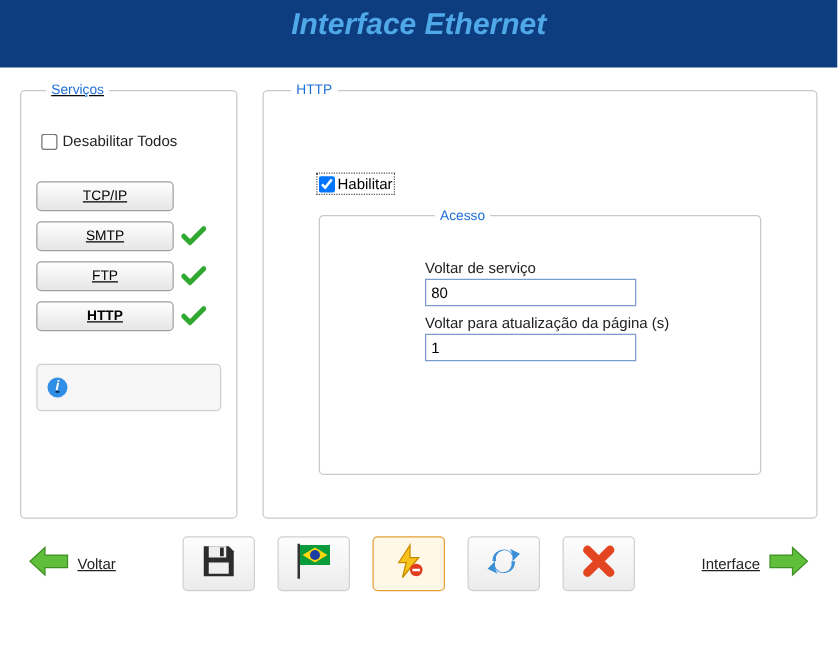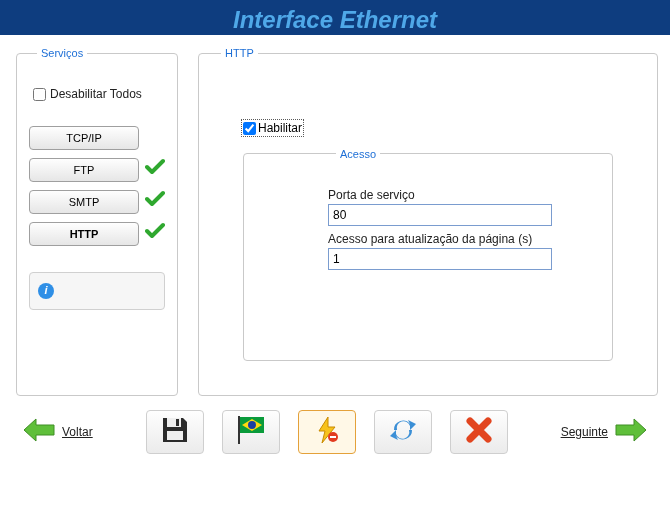--- a/index.html
+++ b/index.html
@@ -12,21 +12,21 @@
     height: 524px;
     overflow: hidden;
   }
   .header {
     background: #0e3d7f;
     color: #4fa8e8;
     font-weight: bold;
     font-style: italic;
     font-size: 24px;
     text-align: center;
-    padding: 6px 0 1px 0;
+    padding: 6px 0 20px 0;
   }
   .content {
     display: flex;
     padding: 12px 16px 8px 16px;
     gap: 20px;
   }
   fieldset {
     border: 1px solid #c9c9c9;
     border-radius: 4px;
     position: relative;
@@ -35,36 +35,37 @@
   }
   fieldset > legend {
     color: #1e6fd6;
     font-size: 11px;
     padding: 0 4px;
     margin-left: 8px;
   }
   .fs-servicos {
     width: 174px;
     padding: 28px 12px 14px 12px;
+    text-decoration: underline;
   }
   .fs-http {
     flex: 1;
     padding: 14px;
   }
   .disable-row {
     margin: 0 0 22px 4px;
   }
   .disable-row label {
     display: inline-flex;
     align-items: center;
     gap: 4px;
     color: #222;
   }
   .svc-list { display: flex; flex-direction: column; gap: 8px; }
-  .svc-row { display: flex; align-items: flex-start; gap: 6px; }
+  .svc-row { display: flex; align-items: center; gap: 6px; }
   .svc-btn {
     flex: 0 0 110px;
     width: 110px;
     height: 24px;
     background: linear-gradient(#fefefe, #e6e6e6);
     border: 1px solid #9f9f9f;
     border-radius: 4px;
     font-size: 11px;
     cursor: pointer;
     padding: 0;
@@ -116,21 +117,21 @@
     padding: 22px 60px 90px 84px;
   }
   .field-label {
     display: block;
     color: #222;
     margin-top: 6px;
     margin-bottom: 2px;
     font-size: 12px;
   }
   .field-input {
-    width: 224px;
+    width: 169px;
     height: 22px;
     border: 1px solid #7a9ccf;
     padding: 2px 4px;
     font-size: 12px;
   }
   .footer {
     display: flex;
     align-items: center;
     justify-content: space-between;
     padding: 6px 18px 10px 18px;
@@ -185,38 +186,38 @@
     <div class="disable-row">
       <label>
         <input type="checkbox" style="">
         <span>Desabilitar Todos</span>
       </label>
     </div>
 
     <div class="svc-list">
       <div class="svc-row">
         <button class="svc-btn">TCP/IP</button>
+      </div>
+      <div class="svc-row">
+        <button class="svc-btn">SMTP</button>
+        <span class="check-icon">
+          <svg width="20" height="18" viewBox="0 0 20 18">
+              <path d="M2 9 L7 14 L18 3" stroke="#2fa82f" stroke-width="4" fill="none" stroke-linecap="round" stroke-linejoin="round"></path>
+            </svg>
+        </span>
       </div>
       <div class="svc-row">
         <button class="svc-btn">FTP</button>
         <span class="check-icon">
           <svg width="20" height="18" viewBox="0 0 20 18">
               <path d="M2 9 L7 14 L18 3" stroke="#2fa82f" stroke-width="4" fill="none" stroke-linecap="round" stroke-linejoin="round"></path>
             </svg>
         </span>
       </div>
       <div class="svc-row">
-        <button class="svc-btn">SMTP</button>
-        <span class="check-icon">
-          <svg width="20" height="18" viewBox="0 0 20 18">
-              <path d="M2 9 L7 14 L18 3" stroke="#2fa82f" stroke-width="4" fill="none" stroke-linecap="round" stroke-linejoin="round"></path>
-            </svg>
-        </span>
-      </div>
-      <div class="svc-row">
         <button class="svc-btn active">HTTP</button>
         <span class="check-icon">
           <svg width="20" height="18" viewBox="0 0 20 18">
               <path d="M2 9 L7 14 L18 3" stroke="#2fa82f" stroke-width="4" fill="none" stroke-linecap="round" stroke-linejoin="round"></path>
             </svg>
         </span>
       </div>
     </div>
 
     <div class="info-box">
@@ -231,24 +232,24 @@
       <div class="enable-row">
         <label>
           <input type="checkbox" checked="" style="">
           <span>Habilitar</span>
         </label>
       </div>
 
       <fieldset class="fs-acesso">
         <legend>Acesso</legend>
 
-        <label class="field-label">Porta de serviço</label>
+        <label class="field-label">Voltar de serviço</label>
         <input class="field-input" type="text" value="80" style="">
 
-        <label class="field-label">Acesso para atualização da página (s)</label>
+        <label class="field-label">Voltar para atualização da página (s)</label>
         <input class="field-input" type="text" value="1" style="">
       </fieldset>
 
     </div>
   </fieldset>
 
 </div>
 
 <div class="footer">
 
@@ -302,21 +303,21 @@
     <button class="footer-btn">
       <span>
         <svg width="26" height="26" viewBox="0 0 26 26">
             <path d="M4 4 L22 22 M22 4 L4 22" stroke="#e2451f" stroke-width="7" stroke-linecap="round"></path>
           </svg>
       </span>
     </button>
   </div>
 
   <button class="nav-btn">
-    <span>Seguinte</span>
+    <span>Interface</span>
     <span>
       <svg width="34" height="26" viewBox="0 0 34 26">
           <path d="M20 2 L32 13 L20 24 L20 18 L2 18 L2 8 L20 8 Z" fill="#5fbf3a" stroke="#3f8f25" stroke-width="1"></path>
         </svg>
     </span>
   </button>
 
 </div>
 
 </body></html>

